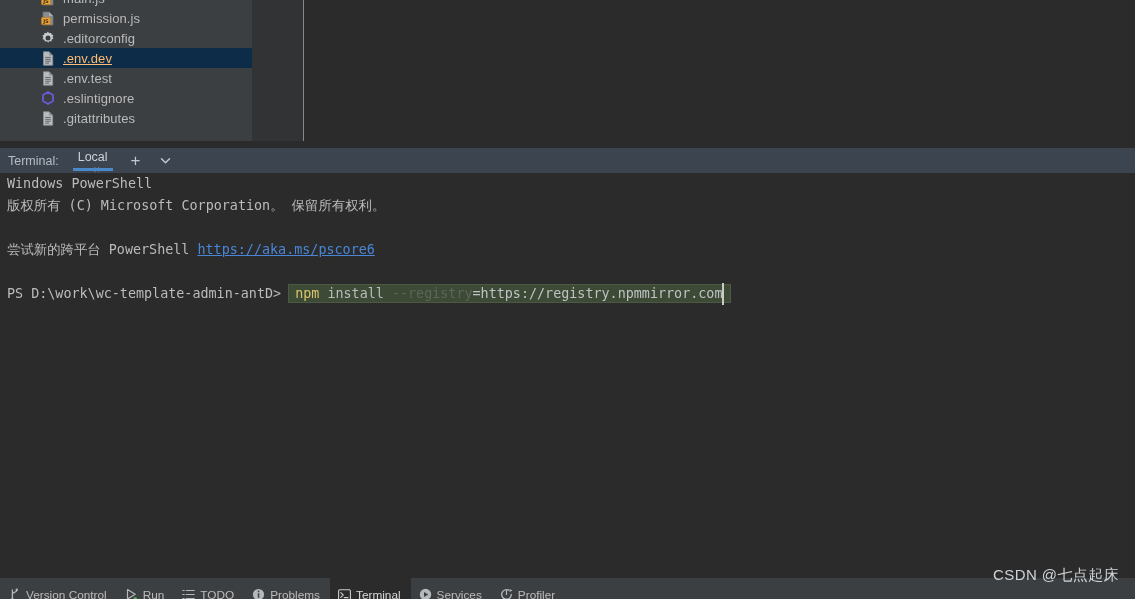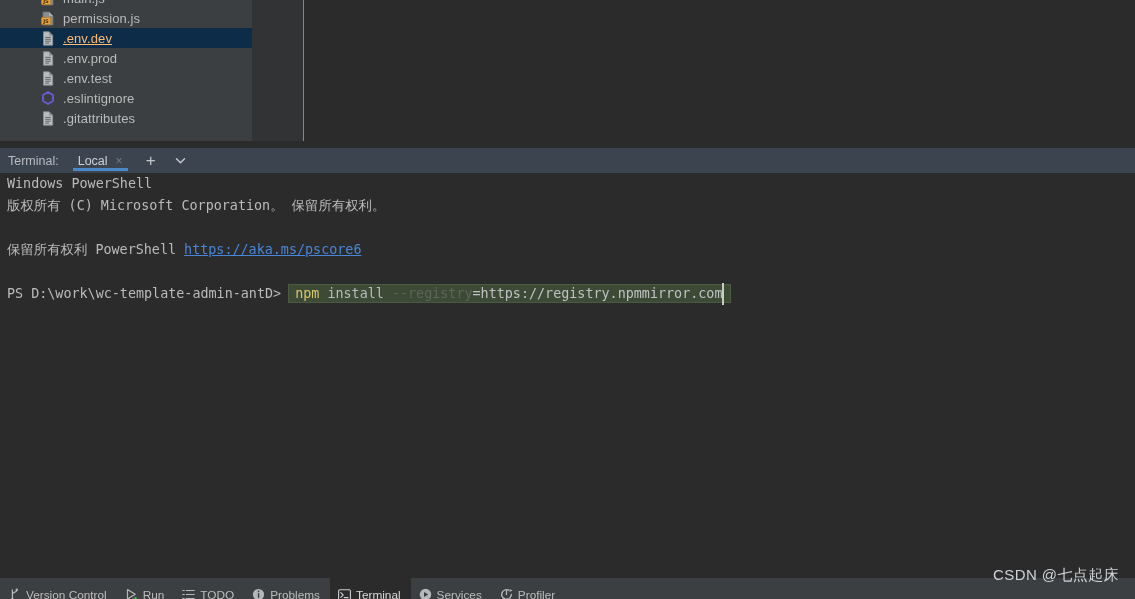--- a/index.html
+++ b/index.html
@@ -92,20 +92,21 @@
     color: #b8bcc2;
     margin-left: 8px;
     margin-right: 12px;
   }
   .term-tab {
     position: relative;
     height: 21px;
     display: flex; align-items: center;
     padding: 0 7px;
     box-sizing: border-box;
+    flex-direction: column;
   }
   .term-tab-name {
     font-size: 12.5px;
     color: #cfd2d6;
   }
   .term-tab-close {
     font-size: 12px;
     color: #707a86;
     margin-left: 8px;
     line-height: 1;
@@ -225,20 +226,29 @@
             <span class="tree-ico">
               <svg width="14" height="15" viewBox="0 0 14 15">
                 <path d="M2 1 h6 l4 4 v9 h-10 z" fill="#8a8d8f" stroke="#6f7274" stroke-width="0.8"></path>
                 <path d="M8 1 l4 4 h-4 z" fill="#aeb1b3"></path>
                 <rect x="0.5" y="6.5" width="9" height="7" fill="#e8a33d" stroke="#b87d22" stroke-width="0.7" rx="0.6"></rect>
                 <text x="5" y="12" font-size="5.2" fill="#4a3208" text-anchor="middle" font-family="DejaVu Sans, sans-serif" font-weight="bold">JS</text>
               </svg>
             </span>
             <span class="tree-label">permission.js</span>
           </div>
+          <div class="tree-row">
+            <span class="tree-ico">
+              <svg width="14" height="14" viewBox="0 0 14 14">
+                <path fill="#c9ccce" d="M7 0.6 l1.1 1.6 1.9-0.5 0.5 1.9 1.9 0.5-0.9 1.8 1.0 1.7-1.8 0.8-0.3 2.0-1.9-0.3-1.3 1.5-1.4-1.4-1.9 0.4-0.5-1.9-1.9-0.6 0.9-1.8-1.0-1.7 1.8-0.8 0.4-2.0 1.9 0.4z"></path>
+                <circle cx="7" cy="7" r="2.5" fill="#3c3f41"></circle>
+              </svg>
+            </span>
+            <span class="tree-label">.editorconfig</span>
+          </div>
           <div class="tree-row selected">
             <span class="tree-ico">
               <svg width="12" height="15" viewBox="0 0 12 15">
                 <path d="M1.5 0.8 h5.6 l3.6 3.6 v9.8 h-9.2 z" fill="#b9bcbe" stroke="#8e9193" stroke-width="0.8"></path>
                 <path d="M7.1 0.8 l3.6 3.6 h-3.6 z" fill="#8e9193"></path>
                 <g stroke="#5b5e60" stroke-width="0.9">
                   <line x1="3.2" y1="6.4" x2="8.8" y2="6.4"></line>
                   <line x1="3.2" y1="8.3" x2="8.8" y2="8.3"></line>
                   <line x1="3.2" y1="10.2" x2="8.8" y2="10.2"></line>
                   <line x1="3.2" y1="12.1" x2="7.0" y2="12.1"></line>
@@ -253,58 +263,43 @@
                 <path d="M1.5 0.8 h5.6 l3.6 3.6 v9.8 h-9.2 z" fill="#b9bcbe" stroke="#8e9193" stroke-width="0.8"></path>
                 <path d="M7.1 0.8 l3.6 3.6 h-3.6 z" fill="#8e9193"></path>
                 <g stroke="#5b5e60" stroke-width="0.9">
                   <line x1="3.2" y1="6.4" x2="8.8" y2="6.4"></line>
                   <line x1="3.2" y1="8.3" x2="8.8" y2="8.3"></line>
                   <line x1="3.2" y1="10.2" x2="8.8" y2="10.2"></line>
                   <line x1="3.2" y1="12.1" x2="7.0" y2="12.1"></line>
                 </g>
               </svg>
             </span>
-            <span class="tree-label">.env.prod</span>
+            <span class="tree-label">.env.test</span>
+          </div>
+          <div class="tree-row">
+            <span class="tree-ico">
+              <svg width="14" height="14" viewBox="0 0 14 14">
+                <path d="M7 1 L12 4 V10 L7 13 L2 10 V4 Z" fill="none" stroke="#6a5bd6" stroke-width="1.8" stroke-linejoin="round"></path>
+              </svg>
+            </span>
+            <span class="tree-label">.eslintignore</span>
           </div>
           <div class="tree-row">
             <span class="tree-ico">
               <svg width="12" height="15" viewBox="0 0 12 15">
                 <path d="M1.5 0.8 h5.6 l3.6 3.6 v9.8 h-9.2 z" fill="#b9bcbe" stroke="#8e9193" stroke-width="0.8"></path>
                 <path d="M7.1 0.8 l3.6 3.6 h-3.6 z" fill="#8e9193"></path>
                 <g stroke="#5b5e60" stroke-width="0.9">
                   <line x1="3.2" y1="6.4" x2="8.8" y2="6.4"></line>
                   <line x1="3.2" y1="8.3" x2="8.8" y2="8.3"></line>
                   <line x1="3.2" y1="10.2" x2="8.8" y2="10.2"></line>
                   <line x1="3.2" y1="12.1" x2="7.0" y2="12.1"></line>
                 </g>
               </svg>
             </span>
-            <span class="tree-label">.env.test</span>
-          </div>
-          <div class="tree-row">
-            <span class="tree-ico">
-              <svg width="14" height="14" viewBox="0 0 14 14">
-                <path d="M7 1 L12 4 V10 L7 13 L2 10 V4 Z" fill="none" stroke="#6a5bd6" stroke-width="1.8" stroke-linejoin="round"></path>
-              </svg>
-            </span>
-            <span class="tree-label">.eslintignore</span>
-          </div>
-          <div class="tree-row">
-            <span class="tree-ico">
-              <svg width="12" height="15" viewBox="0 0 12 15">
-                <path d="M1.5 0.8 h5.6 l3.6 3.6 v9.8 h-9.2 z" fill="#b9bcbe" stroke="#8e9193" stroke-width="0.8"></path>
-                <path d="M7.1 0.8 l3.6 3.6 h-3.6 z" fill="#8e9193"></path>
-                <g stroke="#5b5e60" stroke-width="0.9">
-                  <line x1="3.2" y1="6.4" x2="8.8" y2="6.4"></line>
-                  <line x1="3.2" y1="8.3" x2="8.8" y2="8.3"></line>
-                  <line x1="3.2" y1="10.2" x2="8.8" y2="10.2"></line>
-                  <line x1="3.2" y1="12.1" x2="7.0" y2="12.1"></line>
-                </g>
-              </svg>
-            </span>
             <span class="tree-label">.gitattributes</span>
           </div>
         </div>
       <div class="tree-scroll-track">
         
       </div>
     </div>
 
     <div class="tree-gap"></div>
     <div class="tree-divider"></div>
@@ -327,21 +322,21 @@
         <path d="M2.5 4.8 L6.5 8.8 L10.5 4.8" fill="none" stroke="#c3c7cc" stroke-width="1.5" stroke-linecap="round" stroke-linejoin="round"></path>
       </svg>
     </span>
   </div>
 
   <div class="term-body">
     <div id="term-lines">
         <div class="term-line">Windows PowerShell</div>
         <div class="term-line">版权所有 (C) Microsoft Corporation。 保留所有权利。</div>
         <div class="term-line blank">&nbsp;</div>
-        <div class="term-line"><span>保留所有权利 PowerShell </span><span class="term-link">https://aka.ms/pscore6</span></div>
+        <div class="term-line"><span>尝试新的跨平台 PowerShell </span><span class="term-link">https://aka.ms/pscore6</span></div>
         <div class="term-line blank">&nbsp;</div>
         <div class="term-line"><span>PS D:\work\wc-template-admin-antD&gt; </span><span class="cmd-highlight"><span class="cmd-kw">npm</span><span class="cmd-sub"> install </span><span class="cmd-dim">--registry</span><span class="cmd-val">=https://registry.npmmirror.com</span><span class="cmd-caret"> </span></span></div>
       </div>
   </div>
 
   <div class="statusbar">
     <div id="status-items" style="display:flex;align-items:center;">
         <div class="status-item">
           <span class="status-ico">
             <svg width="12" height="13" viewBox="0 0 12 13">

